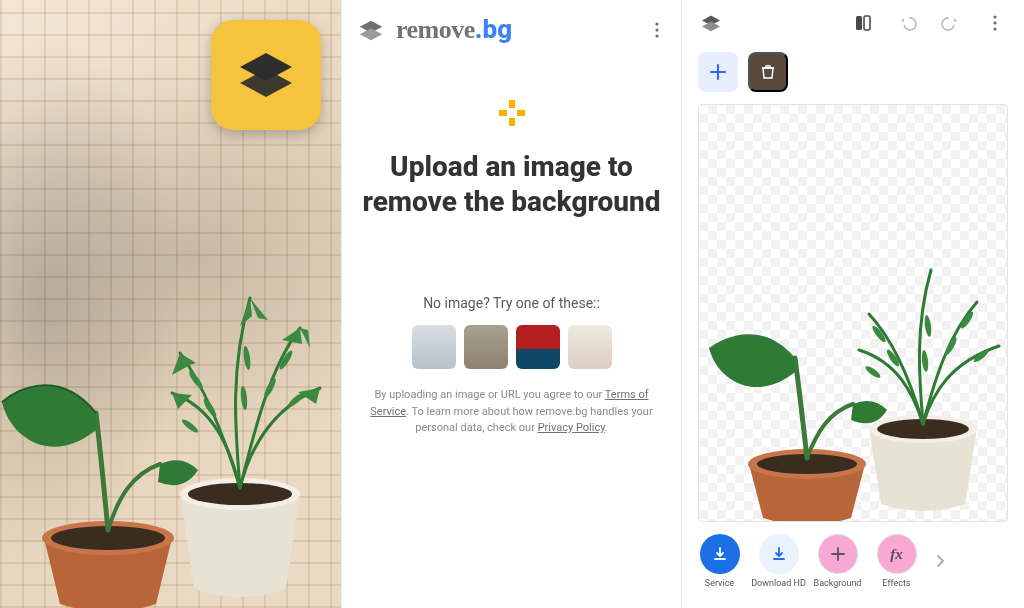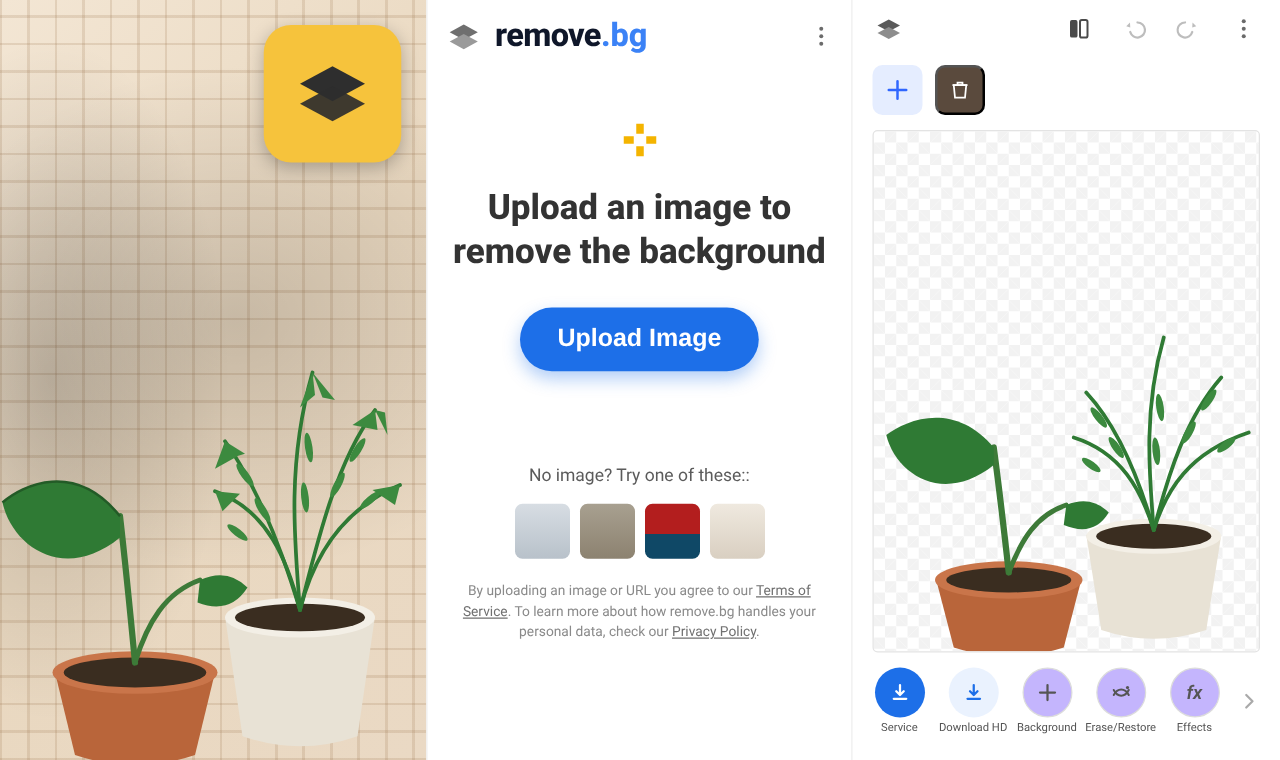--- a/index.html
+++ b/index.html
@@ -16,21 +16,21 @@
   .drape-shadow { position:absolute; inset:0; background:
       radial-gradient(ellipse 420px 340px at 55% 42%, rgba(0,0,0,.15), transparent 60%),
       radial-gradient(ellipse 220px 420px at 12% 50%, rgba(0,0,0,.18), transparent 65%);
   }
   .app-badge { position:absolute; top:20px; right:20px; width:110px; height:110px; border-radius:22px; background:#f6c33c; display:flex; align-items:center; justify-content:center; box-shadow:0 4px 14px rgba(0,0,0,.25); }
   .plants-left { position:absolute; left:0; right:0; bottom:0; height:430px; }
 
   
   .panel-mid { width:341px; height:608px; border-left:1px solid #eee; border-right:1px solid #eee; display:flex; flex-direction:column; }
   .mid-header { display:flex; align-items:center; padding:14px 14px 8px 14px; gap:10px; }
-  .brand-word { font-size:26px; font-weight:800; color:#0f172a; letter-spacing:-.5px; }
+  .brand-word { font-size:26px; font-weight:800; color:#737373; letter-spacing:-.5px;font-family:Liberation Serif, serif; }
   .brand-dotbg { font-size:26px; font-weight:800; color:#3b82f6; }
   .kebab { margin-left:auto; color:#6b6b6b; }
   .mid-body { flex:1; display:flex; flex-direction:column; align-items:center; padding:0 14px; }
   .plus-mark { margin-top:44px; }
   .headline { margin-top:20px; font-size:28px; font-weight:800; color:#333; text-align:center; line-height:1.25; }
   .upload-btn { margin-top:28px; background:#1d6fe8; color:#fff; border:none; border-radius:30px; padding:14px 30px; font-size:20px; font-weight:600; cursor:pointer; box-shadow:0 6px 14px rgba(29,111,232,.35); }
   .tryline { margin-top:76px; font-size:14px; color:#5b5b5b; }
   .samples { margin-top:14px; display:flex; gap:8px; }
   .sample { width:44px; height:44px; border-radius:6px; background:#ccc; background-size:cover; }
   .sample.s1 { background:linear-gradient(#d7dde3,#b8c1ca); }
@@ -59,21 +59,21 @@
     background-size:18px 18px;
     background-position:0 0,0 9px,9px -9px,-9px 0;
     background-color:#ffffff;
   }
   .plants-right { position:absolute; left:0; right:0; bottom:0; height:335px; }
   .action-row { display:flex; align-items:flex-start; gap:4px; padding:12px 10px; }
   .act { width:55px; display:flex; flex-direction:column; align-items:center; gap:4px; font-size:9px; color:#555; }
   .act .circle { width:40px; height:40px; border-radius:50%; display:flex; align-items:center; justify-content:center; font-size:18px; }
   .c-solid { background:#1d6fe8; color:#fff; }
   .c-line  { background:#eaf2fe; color:#1d6fe8; }
-  .c-gray  { background:#c4b5fd; border:1px solid #dcdcdc; color:#555; }
+  .c-gray  { background:#f9a8d4; border:1px solid #dcdcdc; color:#555;font-family:Liberation Serif, serif; }
   .chev-more { align-self:center; color:#aaa; margin-left:4px; }
 
   
   svg { display:block; }
 </style>
 </head>
 <body>
 
 <div class="panel-left">
   <div class="fabric-bg"></div>
@@ -160,21 +160,20 @@
   <div class="mid-body">
     <svg class="plus-mark" width="32" height="32" viewBox="0 0 32 32">
       <rect x="13" y="3" width="6" height="8" fill="#f4b400"></rect>
       <rect x="13" y="21" width="6" height="8" fill="#f4b400"></rect>
       <rect x="3" y="13" width="8" height="6" fill="#f4b400"></rect>
       <rect x="21" y="13" width="8" height="6" fill="#f4b400"></rect>
     </svg>
 
     <div class="headline">Upload an image to remove the background</div>
 
-    <button class="upload-btn">Upload Image</button>
 
     <div class="tryline">No image? Try one of these::</div>
 
     <div class="samples">
       <div class="sample s1"></div>
       <div class="sample s2"></div>
       <div class="sample s3"></div>
       <div class="sample s4"></div>
     </div>
 
@@ -294,30 +293,20 @@
     <div class="act">
       <div class="circle c-gray">
           <svg width="18" height="18" viewBox="0 0 18 18">
             <path d="M9 3v12M3 9h12" stroke="#555" stroke-width="1.8" stroke-linecap="round"></path>
           </svg>
         </div>
       <span>Background</span>
     </div>
     <div class="act">
       <div class="circle c-gray">
-          <svg width="20" height="20" viewBox="0 0 20 20">
-            <path d="M4 12c3-6 9-6 12 0" fill="none" stroke="#555" stroke-width="1.6" stroke-linecap="round"></path>
-            <path d="M4 8c3 6 9 6 12 0" fill="none" stroke="#555" stroke-width="1.6" stroke-linecap="round"></path>
-            <circle cx="15" cy="6" r="1.3" fill="#555"></circle>
-          </svg>
-        </div>
-      <span>Erase/Restore</span>
-    </div>
-    <div class="act">
-      <div class="circle c-gray">
           <span style="font-style:italic;font-weight:600;font-size:15px;color:#555;">fx</span>
         </div>
       <span>Effects</span>
     </div>
     <div class="chev-more">
       <svg width="16" height="16" viewBox="0 0 16 16">
           <path d="M6 3l5 5-5 5" fill="none" stroke="#aaa" stroke-width="1.8" stroke-linecap="round" stroke-linejoin="round"></path>
         </svg>
     </div>
   </div>

